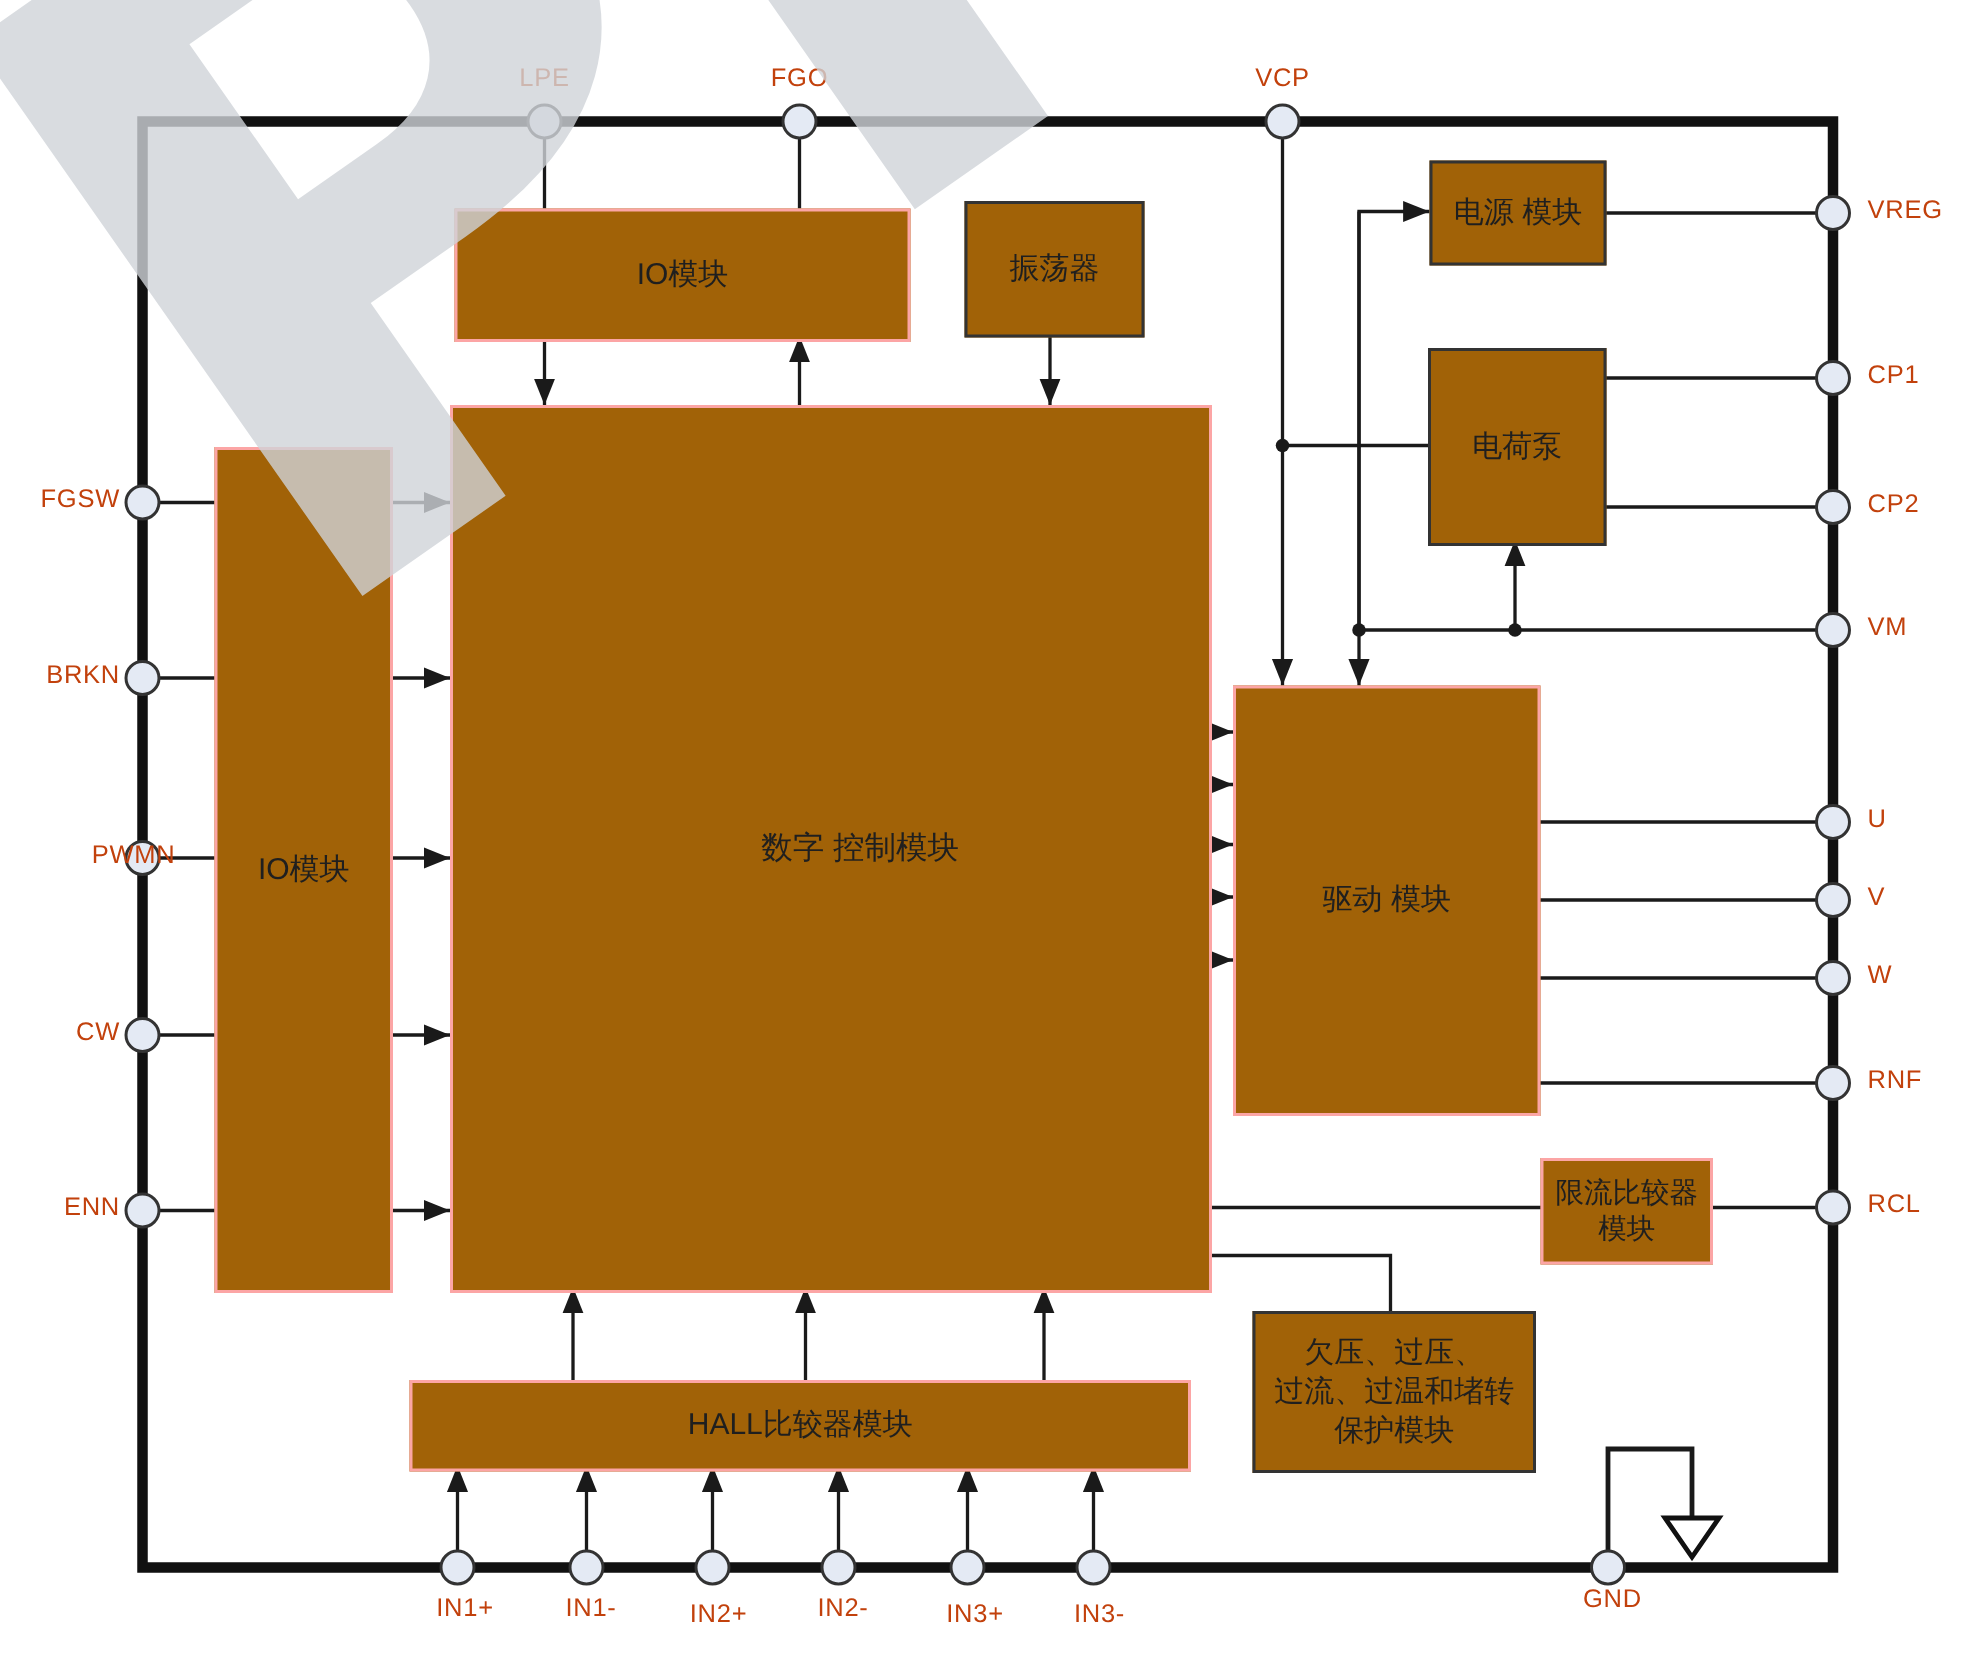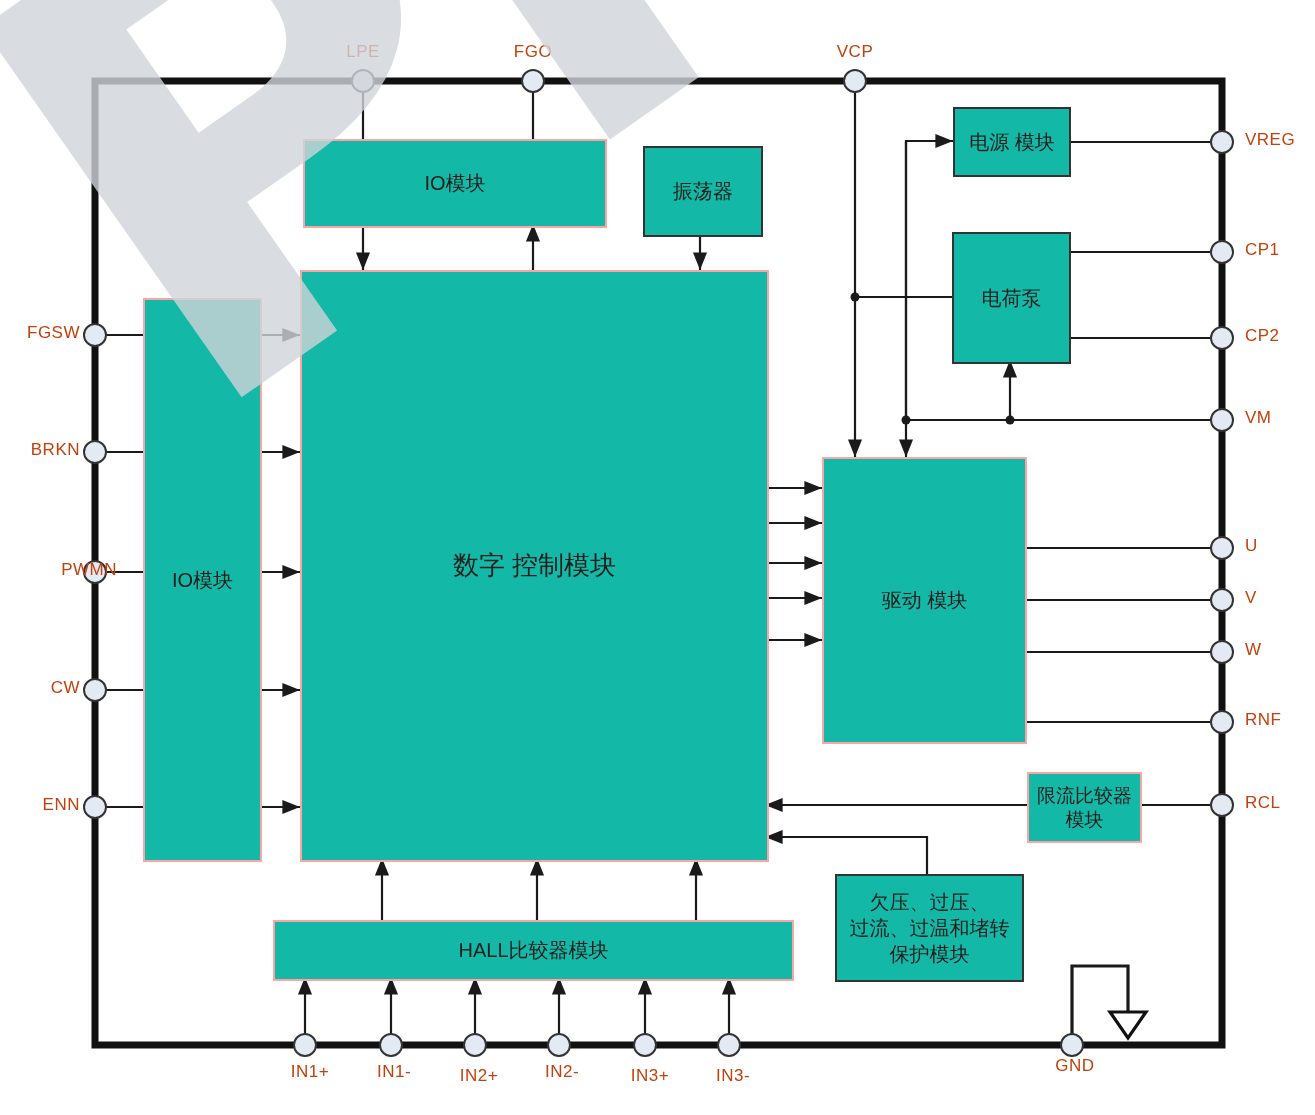--- a/index.html
+++ b/index.html
@@ -2,21 +2,21 @@
 <html><head>
 <meta charset="utf-8">
 <style>
   html,body{margin:0;padding:0;background:#ffffff;}
   #canvas{
     position:relative;width:1315px;height:1115px;background:#ffffff;overflow:hidden;
     font-family:"Liberation Sans","DejaVu Sans",sans-serif;color:#111111;
   }
   #wires{position:absolute;left:0;top:0;z-index:1;}
   .block{
-    position:absolute;z-index:2;background:#14b8a6;
+    position:absolute;z-index:2;background:#a16207;
     display:flex;flex-direction:column;align-items:center;justify-content:center;
     text-align:center;font-size:20px;color:#1f1f1f;line-height:1.35;
   }
   .b-gray{border:2px solid #fca5a5;}
   .b-dark{border:2px solid #333333;}
   .pin-label{position:absolute;z-index:3;font-size:17px;color:#c2410c;letter-spacing:0.5px;white-space:nowrap;}
   .pl-top{transform:translateX(-50%);}
   .pl-left{width:80px;text-align:right;}
   .pl-right{}
   .pl-bottom{width:84px;text-align:center;transform:translateX(-50%);}
@@ -132,37 +132,37 @@
       <circle cx="645" cy="1045" r="11"></circle>
       <circle cx="729" cy="1045" r="11"></circle>
       <circle cx="1072" cy="1045" r="11"></circle>
     </g>
   </svg>
 
   <div class="block b-gray" style="left:303px;top:139px;width:300px;height:85px;">
     <span>IO模块</span>
   </div>
 
-  <div class="block b-dark" style="left:643px;top:134px;width:116px;height:87px;margin-top:12px;">
+  <div class="block b-dark" style="left:643px;top:134px;width:116px;height:87px;">
     <span>振荡器</span>
   </div>
 
   <div class="block b-dark" style="left:953px;top:107px;width:114px;height:66px;">
     <span>电源 模块</span>
   </div>
 
   <div class="block b-dark" style="left:952px;top:232px;width:115px;height:128px;text-align:right;">
     <span>电荷泵</span>
   </div>
 
   <div class="block b-gray" style="left:143px;top:298px;width:115px;height:560px;">
     <span>IO模块</span>
   </div>
 
-  <div class="block b-gray" style="left:300px;top:270px;width:465px;height:588px;font-size:26px;">
+  <div class="block b-gray" style="left:300px;top:270px;width:465px;height:588px;font-size:21px;padding-left:39px;">
     <span>数字 控制模块</span>
   </div>
 
   <div class="block b-gray" style="left:822px;top:457px;width:201px;height:283px;text-align:right;">
     <span>驱动 模块</span>
   </div>
 
   <div class="block b-gray" style="left:1027px;top:772px;width:111px;height:67px;font-size:19px;line-height:1.25;">
     <span>限流比较器</span>
     <span>模块</span>

